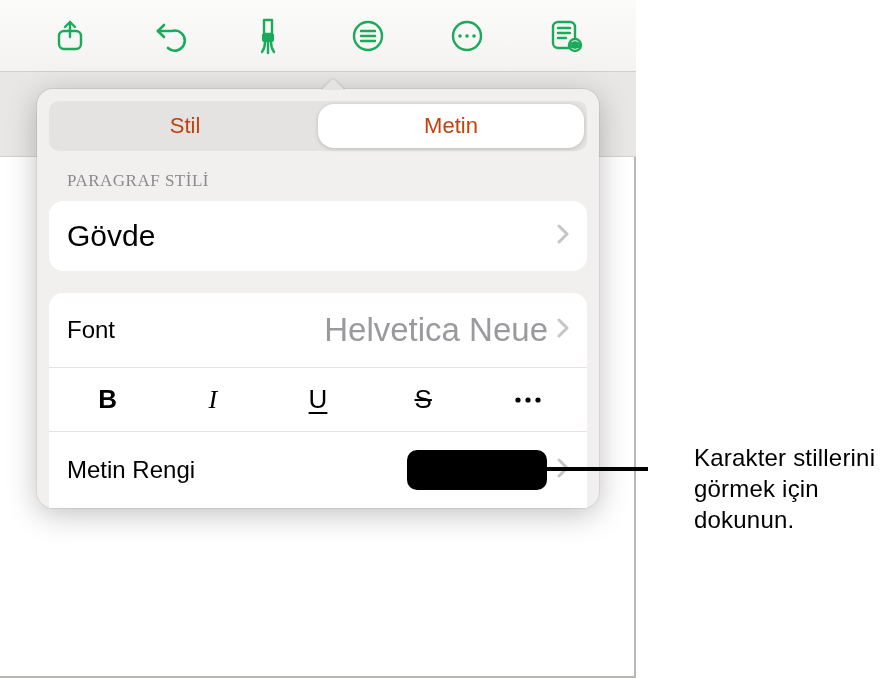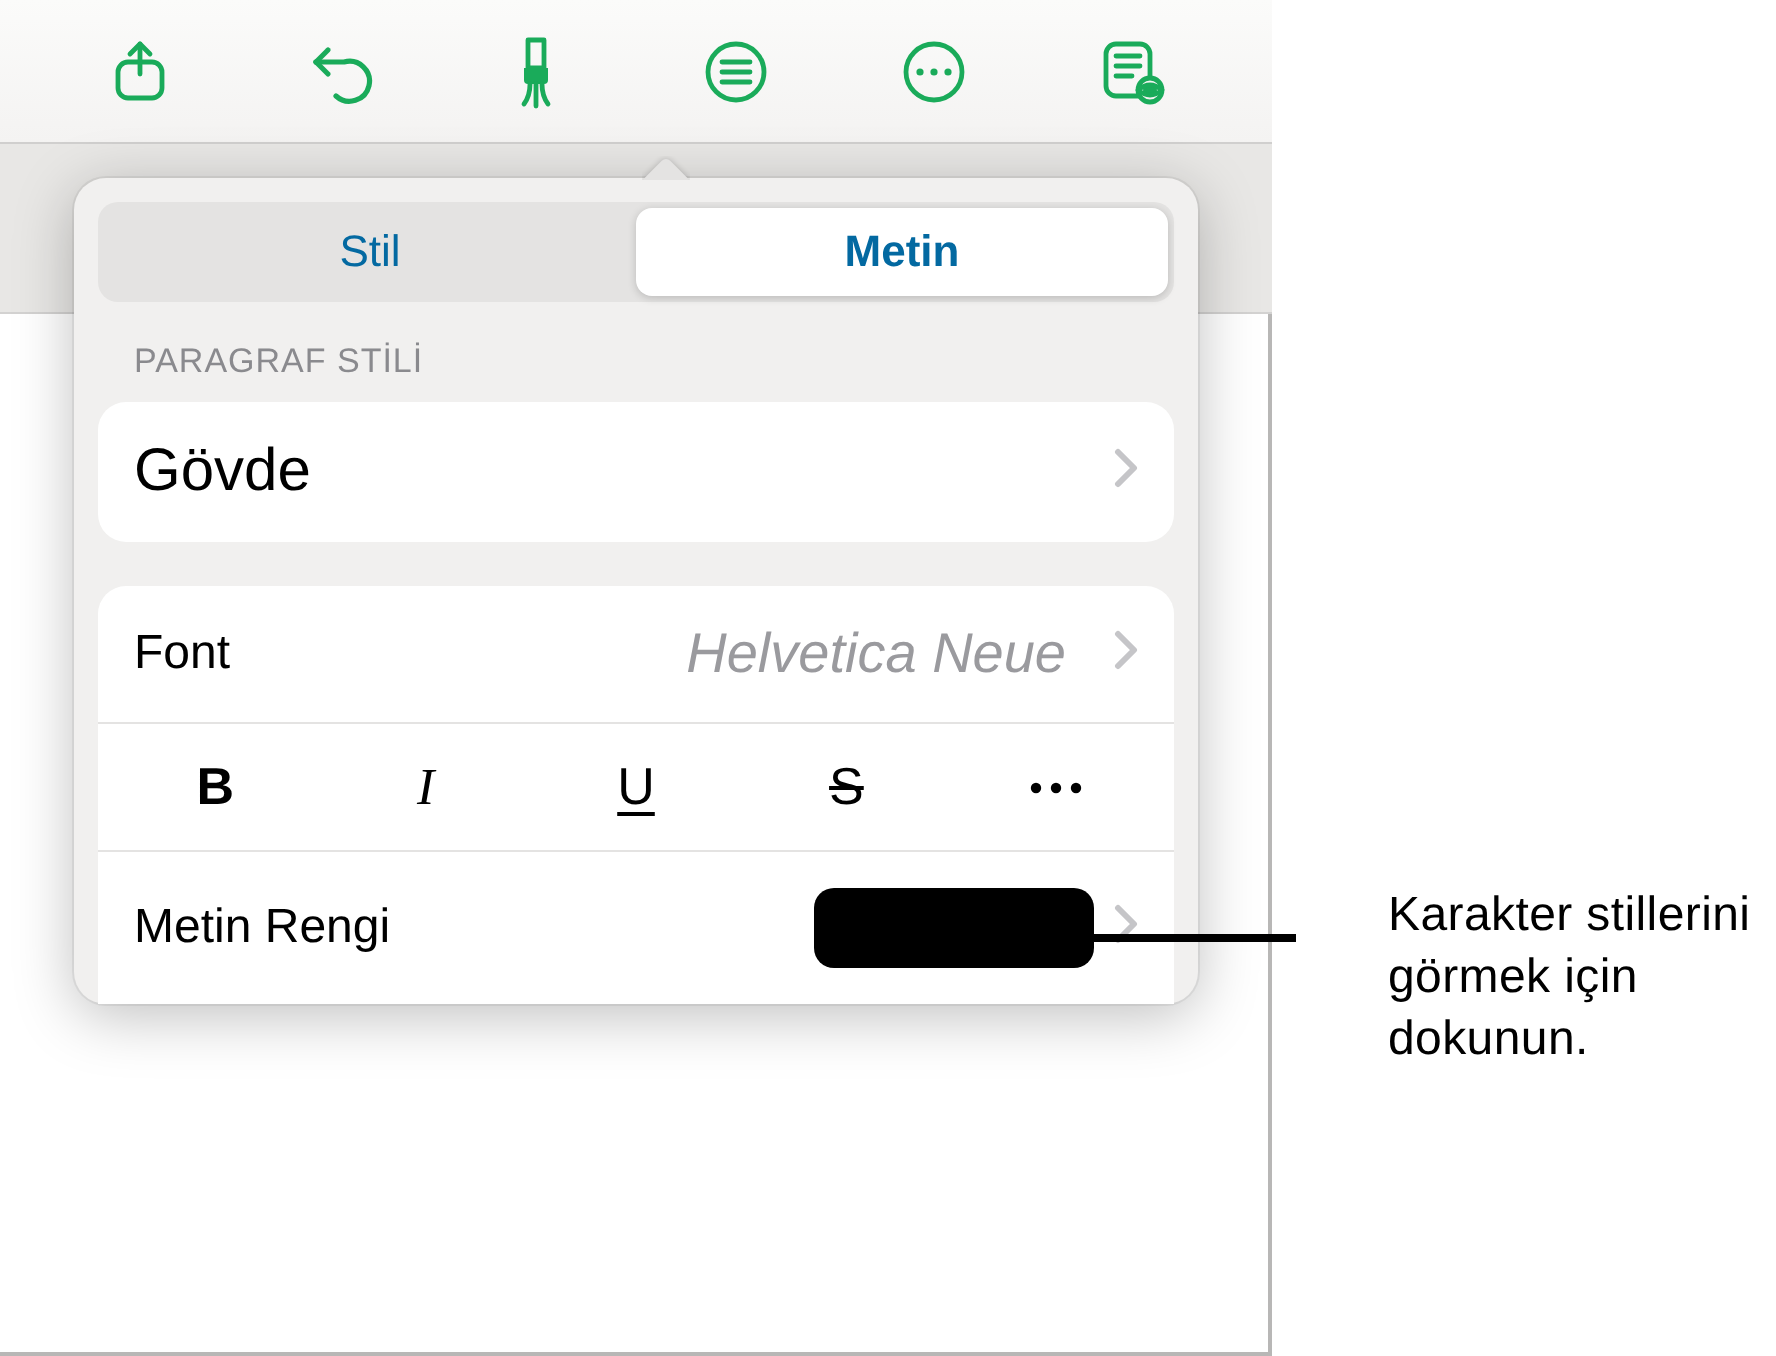--- a/index.html
+++ b/index.html
@@ -94,34 +94,36 @@
       border-radius: 10px;
       padding: 3px;
       margin-bottom: 20px;
     }
     .segment {
       flex: 1;
       text-align: center;
       padding: 9px 0;
       font-size: 22px;
       font-weight: 400;
-      color: #0369a1;
+      color: #c2410c;
       border-radius: 8px;
       cursor: pointer;
     }
     .segment.active {
       background: #fff;
       box-shadow: 0 1px 4px rgba(0,0,0,0.18);
-      font-weight: 700;
+      font-weight: 400;
+      border-radius: 16px;
     }
     .section-label {
       font-size: 17px;
       letter-spacing: 0.5px;
       color: #8a8a8e;
       margin: 8px 0 10px 18px;
+      font-family: Liberation Serif, serif;
     }
     .card {
       background: #fff;
       border-radius: 14px;
       margin-bottom: 22px;
     }
     .row {
       display: flex;
       align-items: center;
       padding: 18px 18px;
@@ -137,24 +139,23 @@
       flex: 0 0 auto;
       text-align: right;
     }
     .row-big-label {
       font-size: 30px;
       color: #000;
       flex: 1;
     }
     .row-spacer { flex: 1; }
     .row-value {
-      font-size: 28px;
+      font-size: 33px;
       color: #9a9a9e;
-      margin-right: 24px;
-      font-style: italic;
+      margin-right: 9px;
     }
     .chevron {
       color: #c5c5c8;
     }
     .style-btns {
       display: flex;
       align-items: center;
       width: 100%;
       padding: 0;
     }

